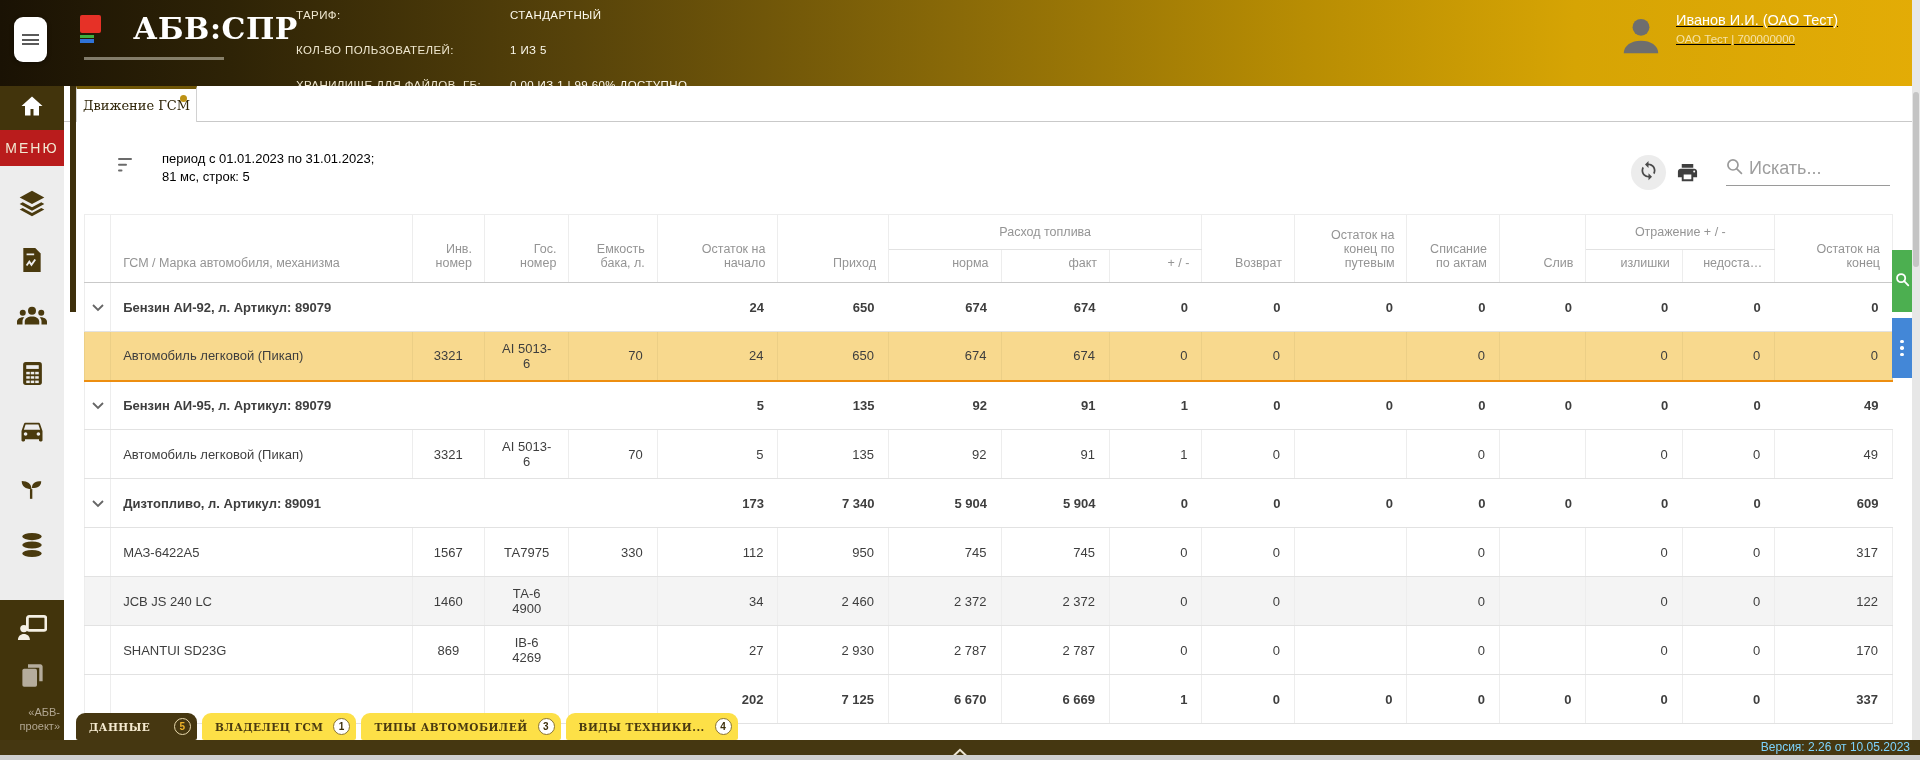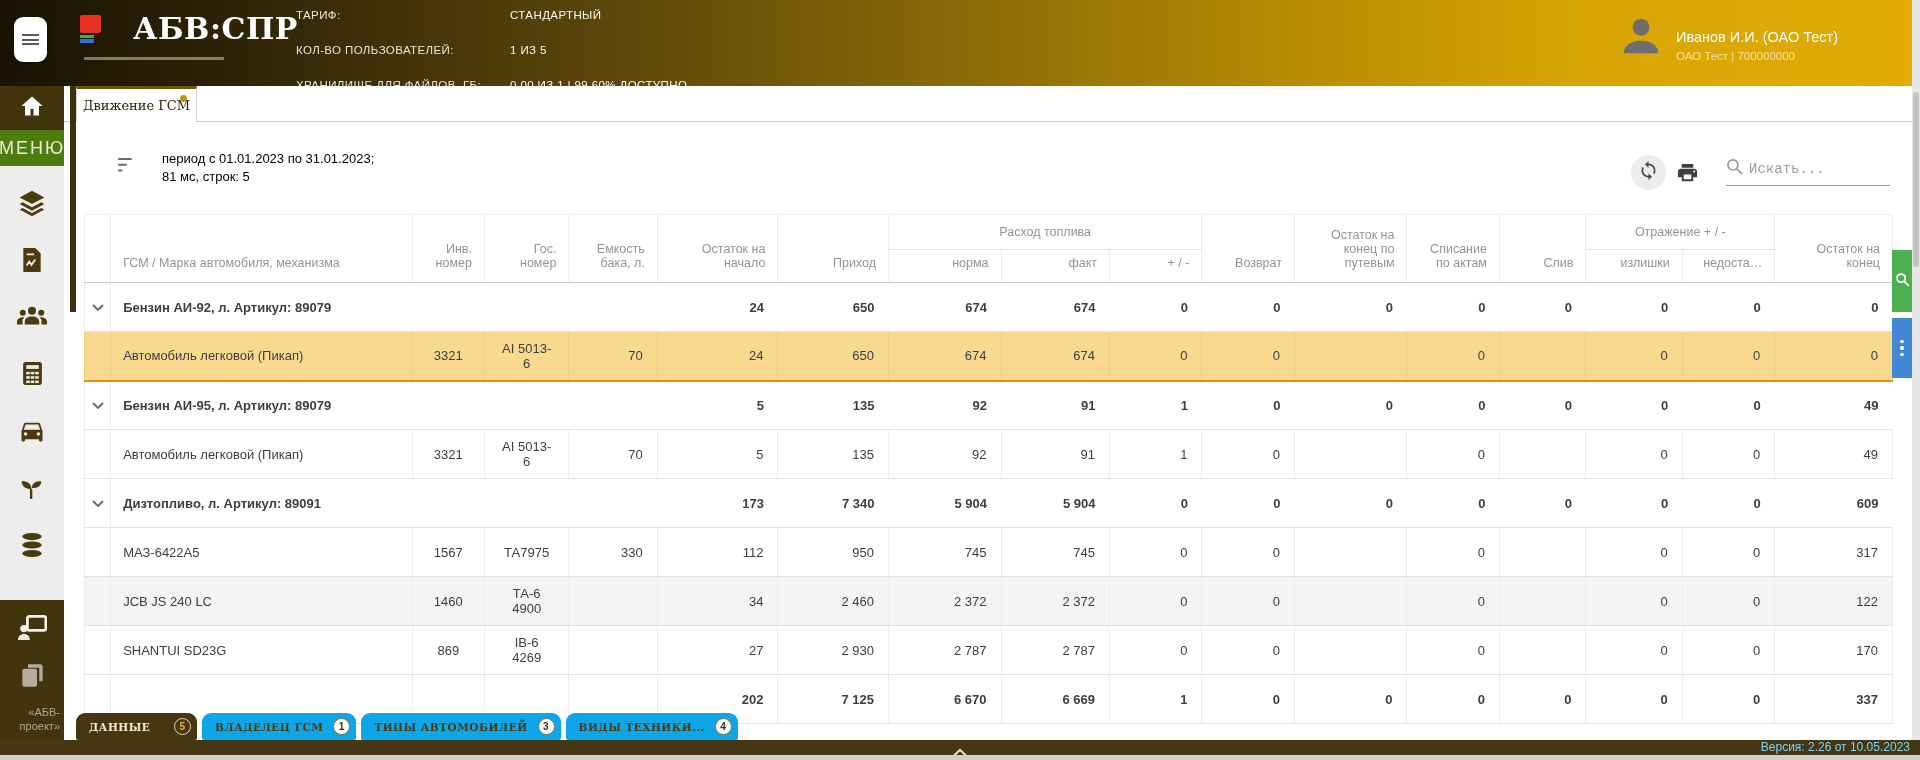--- a/index.html
+++ b/index.html
@@ -17,28 +17,28 @@
   .logo-mark { width:22px; height:30px; margin-top:3px; }
   .lm-red { width:21px; height:18px; background:#e63127; border-radius:2px; }
   .lm-green { width:14px; height:3.5px; background:#3fae3f; margin-top:1.5px; }
   .lm-blue { width:14px; height:3.5px; background:#2f73d8; margin-top:1px; }
   .logo-text { font-family:"DejaVu Serif","Liberation Serif",serif; font-size:30px; font-weight:bold; color:#fff; letter-spacing:.5px; line-height:34px;margin-left:24px; }
   .logo-underline { position:absolute; left:84px; top:57px; width:140px; height:2.5px; background:rgba(210,205,190,.55); }
   .tariff { position:absolute; left:296px; top:9px; display:grid; grid-template-columns:214px auto; row-gap:23px;
     font-size:11.5px; letter-spacing:.4px; }
   .tariff .lbl { color:#efe7cf; }
   .tariff .val { color:#fdfaee; }
-  .userbox { position:absolute; left:1618px; top:12px; display:flex; align-items:flex-end; gap:12px; cursor:pointer; }
+  .userbox { position:absolute; left:1618px; top:12px; display:flex; align-items:flex-start; gap:12px; cursor:pointer;text-decoration:underline; }
   .user-name { font-size:14.5px; color:#fff; }
   .user-org { font-size:11.5px; color:rgba(255,248,228,.72); margin-top:5px; }
 
   
   .sidebar { position:absolute; left:0; top:86px; width:64px; height:669px; background:#ededed; }
   .sb-home { height:44px; background:#42340c; display:flex; align-items:center; justify-content:center; cursor:pointer; }
-  .sb-menu { height:36px; background:#4d7c0f; color:#f2e9d2; font-size:18px; letter-spacing:2px;
+  .sb-menu { height:36px; background:#b91c1c; color:#f2e9d2; font-size:14px; letter-spacing:2px;
     display:flex; align-items:center; justify-content:center; }
   .sb-icons { padding-top:10px; }
   .sb-item { height:57px; display:flex; align-items:center; justify-content:center; cursor:pointer; }
   .sb-bottom { position:absolute; left:0; top:514px; width:64px; height:155px; background:#42340c;
     display:flex; flex-direction:column; align-items:center; }
   .sb-b1 { margin-top:14px; cursor:pointer; }
   .sb-b2 { margin-top:16px; cursor:pointer; }
   .sb-label { margin-top:12px; width:56px; font-size:11px; line-height:14px; color:#b2a792; text-align:right; }
 
   
@@ -52,21 +52,21 @@
 
   
   .content { position:absolute; left:64px; top:122px; width:1856px; height:633px; background:#fff; z-index:1; }
   .filter-btn { position:absolute; left:118px; top:158px; z-index:2; cursor:pointer; }
   .period { position:absolute; left:162px; top:150px; font-size:13px; color:#000000; line-height:18px; z-index:2; }
   .refresh-btn { position:absolute; left:1631px; top:155px; width:35px; height:35px; border-radius:50%; background:#ececec;
     display:flex; align-items:center; justify-content:center; z-index:2; cursor:pointer; }
   .print-btn { position:absolute; left:1676px; top:161px; z-index:2; cursor:pointer; }
   .searchbox { position:absolute; left:1726px; top:158px; width:164px; display:flex; align-items:center; gap:6px;
     border-bottom:1px solid #9a9a9a; padding-bottom:6px; z-index:2; }
-  .searchbox input { border:none; outline:none; width:128px; font-size:14px; color:#444; background:transparent; font-family:Liberation Mono, monospace; }
+  .searchbox input { border:none; outline:none; width:128px; font-size:18px; color:#444; background:transparent; font-family:Liberation Sans, sans-serif; }
   .searchbox input::placeholder { color:#9e9e9e; }
 
   
   .grid { position:absolute; left:84px; top:214px; width:1809px; border-collapse:collapse; table-layout:fixed;
     font-size:13px; color:#3e3e3e; z-index:2; background:#fff; }
   .grid th { font-weight:400; color:#949494; font-size:12.5px; vertical-align:bottom; padding:6px 12px 12px;
     border-right:1px solid #ededed; border-left:1px solid #ededed; border-top:1px solid #ededed; background:#fff; text-align:right; }
   .grid thead th { border-bottom:1px solid #c9c9c9; }
   .grid th.group-h { text-align:center; vertical-align:middle; padding:10px 0; border-bottom:1px solid #e2e2e2; }
   .grid th.h-name { text-align:left; }
@@ -87,21 +87,21 @@
   .vscroll { position:absolute; right:0; top:0; width:8px; height:755px; background:#e7e7e7; z-index:4; }
   .vthumb { position:absolute; right:1px; top:92px; width:6px; height:175px; background:#c4c4c4; border-radius:3px; }
   .side-tab { position:absolute; right:8px; width:20px; z-index:7; display:flex; flex-direction:column;
     align-items:center; justify-content:center; gap:3px; cursor:pointer; }
   .st-green { top:250px; height:62px; background:#4caf50; }
   .st-blue { top:318px; height:60px; background:#4387d7; }
   .st-blue i { width:3.5px; height:3.5px; border-radius:50%; background:#fff; }
 
   
   .btabs { position:absolute; left:76px; top:713px; display:flex; gap:5px; z-index:6; }
-  .btab { height:27px; min-width:121px; background:#0ea5e9; border-radius:9px 9px 2px 2px;
+  .btab { height:27px; min-width:121px; background:#fde047; border-radius:9px 9px 2px 2px;
     display:flex; align-items:center; justify-content:space-between; padding:0 6px 0 13px;
     font-family:"DejaVu Serif","Liberation Serif",serif; font-size:10.5px; font-weight:700; letter-spacing:.5px;
     color:#4a3a10; cursor:pointer; }
   .btab .badge { width:17px; height:17px; border-radius:50%; background:#fff; border:1px solid #8a7430;
     display:flex; align-items:center; justify-content:center; font-family:"Liberation Sans",sans-serif;
     font-size:10px; font-weight:700; color:#3c2f0c; margin-left:10px; }
   .btab.active { background:#463711; color:#f5ead0; }
   .btab.active .badge { background:#463711; border:1.5px solid #e8d8ac; color:#f0b429; }
   .bbar { position:absolute; left:0; top:740px; width:1920px; height:15px; background:#453711; z-index:5; }
   .version { position:absolute; right:10px; top:0; height:15px; line-height:15px; font-size:12px; color:#7dd3fc; }

